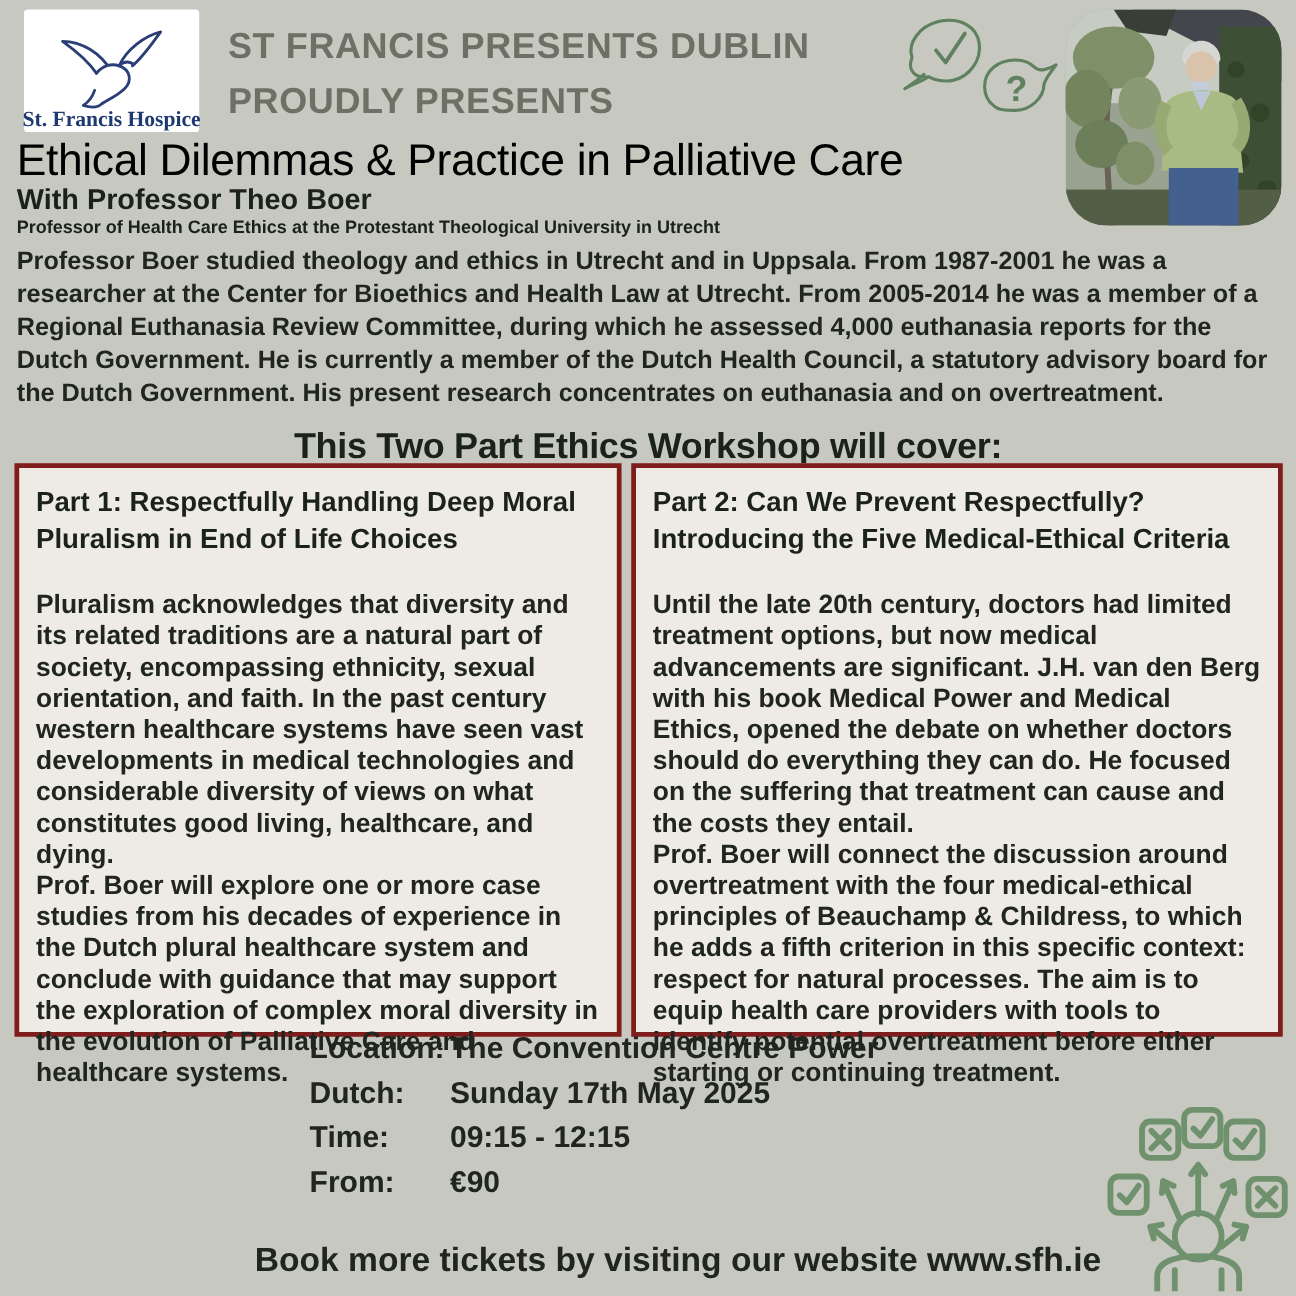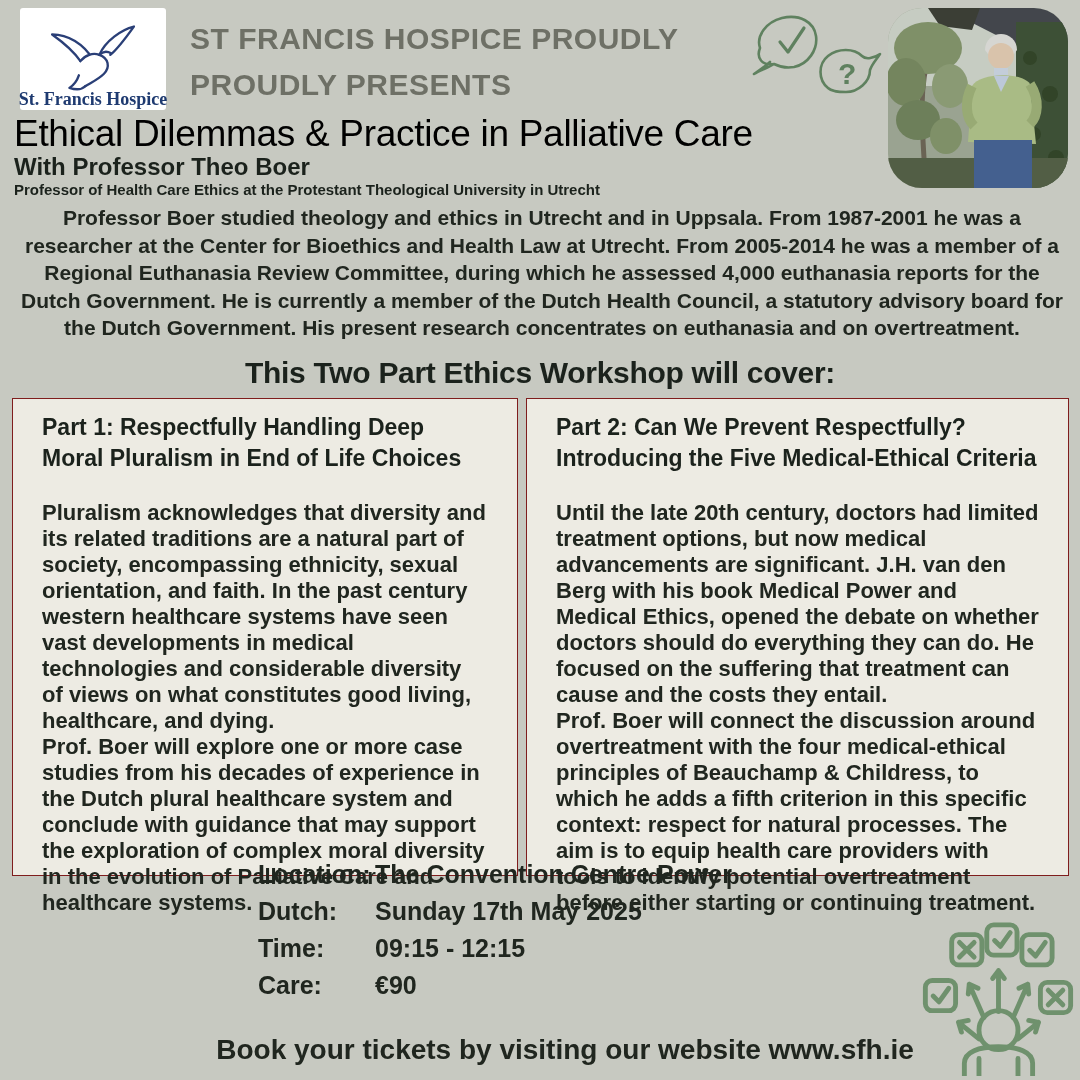--- a/index.html
+++ b/index.html
@@ -38,32 +38,32 @@
     position:absolute;left:14px;top:153px;margin:0;
     font-size:24px;font-weight:800;color:#1b221c;white-space:nowrap;
   }
   .title-role{
     position:absolute;left:14px;top:181px;margin:0;
     font-size:15px;font-weight:700;color:#1b221c;white-space:nowrap;
   }
   
   .bio{
     position:absolute;left:14px;top:204px;width:1056px;margin:0;
-    font-size:21px;font-weight:700;line-height:27.5px;color:#20261f;text-align:center;
+    font-size:21px;font-weight:700;line-height:27.5px;color:#20261f;
   }
   
   .workshop-heading{
     position:absolute;left:0;top:356px;width:1080px;text-align:center;
     font-size:30px;font-weight:800;letter-spacing:-.3px;color:#1b221c;
   }
   
   .part-box{
-    position:absolute;top:398px;height:478px;box-sizing:border-box;
-    background:#edebe3;border:1px solid #7f1d1d;
-    padding:13px 29px;
+    position:absolute;top:386px;height:478px;box-sizing:border-box;
+    background:#edebe3;border:4px solid #7f1d1d;
+    padding:13px 14px;
   }
   .part-box.left{left:12px;width:506px;}
   .part-box.right{left:526px;width:543px;}
   .part-title{font-size:23px;font-weight:800;line-height:31px;margin:0;color:#1b221c;}
   .part-body p{margin:0;font-size:22px;font-weight:700;line-height:26px;color:#20261f;}
   .part-body p.first{margin-top:26px;}
   
   .details{position:absolute;left:258px;top:856px;font-size:25px;font-weight:800;color:#20261f;}
   .details .row{display:flex;height:37px;align-items:center;}
   .details .lbl{width:117px;}
@@ -86,21 +86,21 @@
       <path d="M78 38 C86 20 106 6 122 2 C112 16 102 30 92 38" fill="#ffffff"></path>
       <path d="M70 44 C58 24 38 12 18 12 C32 22 46 34 54 46" fill="#ffffff"></path>
       <path d="M54 46 C60 38 70 35 78 38 C90 42 92 54 84 62 C77 69 68 73 60 78" fill="#ffffff"></path>
       <path d="M78 38 C83 33 88 33 93 36"></path>
       <path d="M60 78 C54 84 46 82 40 80 C46 76 50 70 52 64"></path>
     </svg>
     <div class="logo-text">St. Francis Hospice</div>
   </div>
 
   <div class="presents">
-    <div>ST FRANCIS HOSPICE PROUDLY</div>
+    <div>ST FRANCIS PRESENTS DUBLIN</div>
     <div>PROUDLY PRESENTS</div>
   </div>
 
   <div class="bubbles">
     <svg width="130" height="100" viewBox="0 0 130 100" fill="none" stroke="#5f815f" stroke-width="2.6" stroke-linecap="round" stroke-linejoin="round">
       <g>
         <path d="M22 56 C10 58 4 50 8 40 C4 28 14 14 30 10 C48 6 62 14 64 28 C66 42 56 56 42 59 C36 60 28 59 22 56 Z M22 56 C16 60 8 62 2 66 C8 62 14 58 18 54"></path>
         <path d="M28 34 L36 44 L52 20" stroke-width="3.2"></path>
       </g>
       <g>
@@ -179,26 +179,26 @@
     </div>
     <div class="row">
       <span class="lbl">Dutch:</span>
       <span class="val">Sunday 17th May 2025</span>
     </div>
     <div class="row">
       <span class="lbl">Time:</span>
       <span class="val">09:15 - 12:15</span>
     </div>
     <div class="row">
-      <span class="lbl">Care:</span>
+      <span class="lbl">From:</span>
       <span class="val">€90</span>
     </div>
   </div>
 
-  <div class="cta">Book your tickets by visiting our website www.sfh.ie</div>
+  <div class="cta">Book more tickets by visiting our website www.sfh.ie</div>
 
   <div class="decision-icon">
     <svg width="152" height="156" viewBox="0 0 155 160" fill="none" stroke="#6f916d" stroke-width="5" stroke-linecap="round" stroke-linejoin="round">
       <g>
         <rect x="3" y="62" width="31" height="31" rx="7"></rect>
         <path d="M11 78 L17 84 L27 70"></path>
       </g>
       <g>
         <rect x="30" y="15" width="31" height="31" rx="7"></rect>
         <path d="M38 23 L53 38 M53 23 L38 38"></path>

